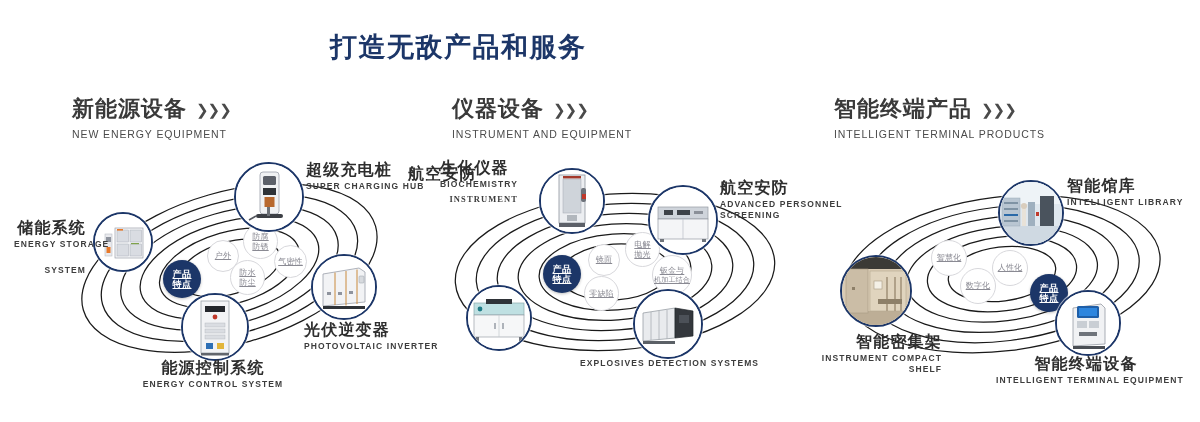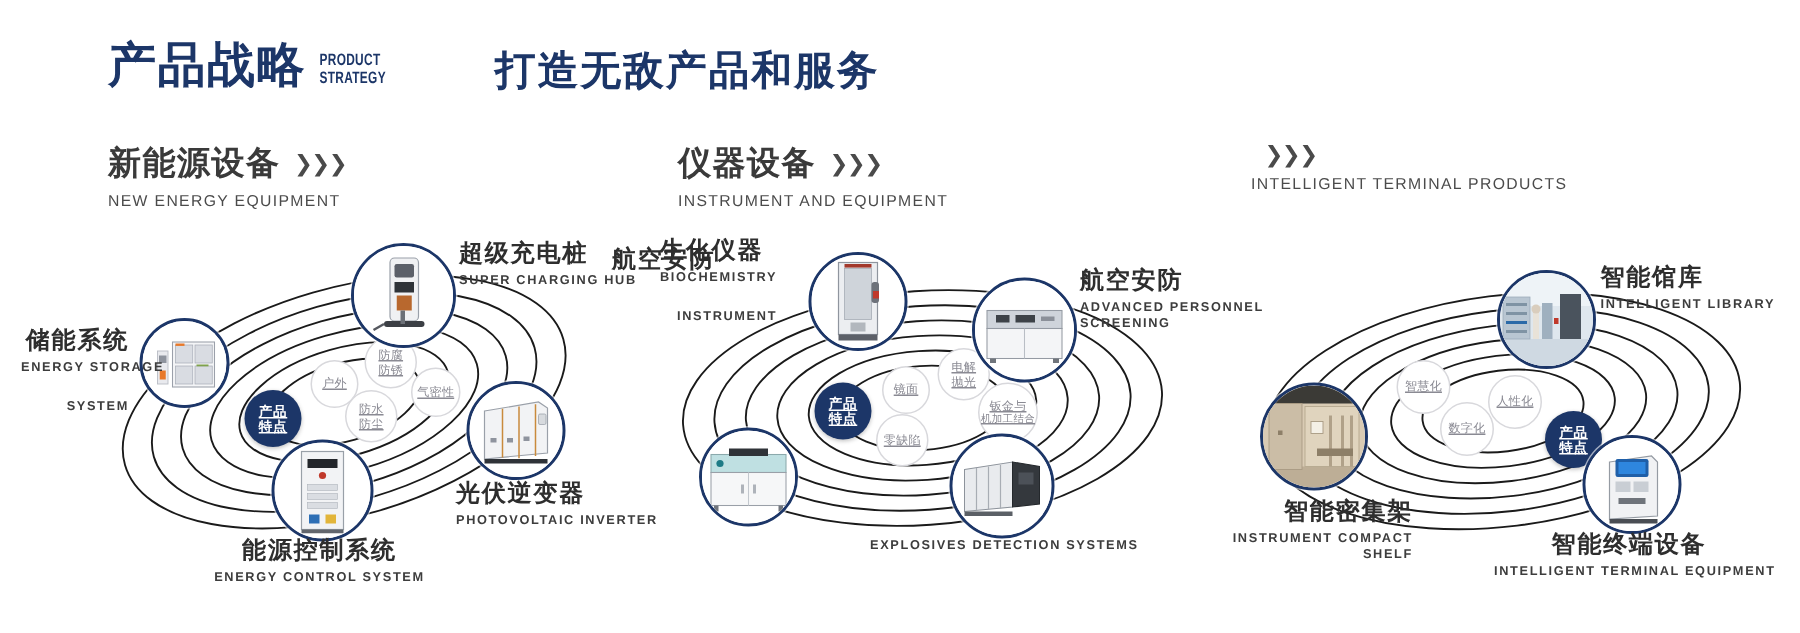--- a/index.html
+++ b/index.html
@@ -52,47 +52,41 @@
        color:#8a8a93;font-size:8px;line-height:9.5px;letter-spacing:.2px;text-decoration:underline;}
   .bub.core{background:#1c3668;border:none;color:#fff;font-weight:bold;font-size:9px;
             line-height:10.5px;letter-spacing:.5px;box-shadow:0 1px 3px rgba(0,0,0,.25);}
   .bub span{display:block;}
 </style>
 </head>
 <body>
 
 <div class="page">
 
-  <div class="hdr">
-    <div class="hdr-cn">产品战略</div>
-    <div class="hdr-en">
-      <div>PRODUCT</div>
-      <div>STRATEGY</div>
-    </div>
-  </div>
   <div class="hdr-sub">打造无敌产品和服务</div>
 
   <div class="sec-head" style="left:72px;top:96px;">
     <div class="sec-cn">
       <span>新能源设备</span>
       <span class="chev">❯❯❯</span>
     </div>
     <div class="sec-en">NEW ENERGY EQUIPMENT</div>
   </div>
 
   <div class="sec-head" style="left:452px;top:96px;">
     <div class="sec-cn">
       <span>仪器设备</span>
       <span class="chev">❯❯❯</span>
     </div>
     <div class="sec-en">INSTRUMENT AND EQUIPMENT</div>
   </div>
 
   <div class="sec-head" style="left:834px;top:96px;">
     <div class="sec-cn">
+      <span>智能终端产品</span>
       <span class="chev">❯❯❯</span>
     </div>
     <div class="sec-en">INTELLIGENT TERMINAL PRODUCTS</div>
   </div>
 
   <div class="cluster" style="left:40px;top:150px;width:380px;height:240px;">
     <svg class="rings" width="380" height="240" viewBox="0 0 380 240">
       <g fill="none" stroke="#1a1a1a" stroke-width="1.25" transform="rotate(-16 190 120)">
         <ellipse cx="190" cy="118" rx="52" ry="26"></ellipse>
         <ellipse cx="190" cy="118" rx="72" ry="36"></ellipse>
@@ -250,21 +244,21 @@
         <rect x="22" y="6" width="18" height="2.4" fill="#a3392c"></rect>
         <rect x="40" y="18" width="5" height="14" rx="2" fill="#6d727a"></rect>
         <rect x="41" y="24" width="4" height="5" fill="#c0392b"></rect>
         <rect x="18" y="53" width="26" height="4" fill="#5c6068"></rect>
         <rect x="26" y="45" width="10" height="6" fill="#b2b7bd"></rect>
       </svg>
     </div>
     <div class="lbl" style="left:20px;top:8px;">
       <div class="cn">生化仪器</div>
       <div class="en">BIOCHEMISTRY</div>
-      <div class="en" style="margin-top:15px;text-align:right;">INSTRUMENT</div>
+      <div class="en" style="margin-top:4px;text-align:right;font-family:Liberation Serif, serif;">INSTRUMENT</div>
     </div>
 
     <div class="lbl" style="left:-12px;top:14px;">
       <div class="cn">航空安防</div>
     </div>
 
     <div class="node" style="left:228px;top:35px;width:66px;height:66px;">
       <svg class="art" viewBox="0 0 66 66">
         <rect x="0" y="0" width="66" height="66" fill="#ffffff"></rect>
         <rect x="8" y="20" width="50" height="12" fill="#cfd4db" stroke="#949aa3" stroke-width=".7"></rect>

